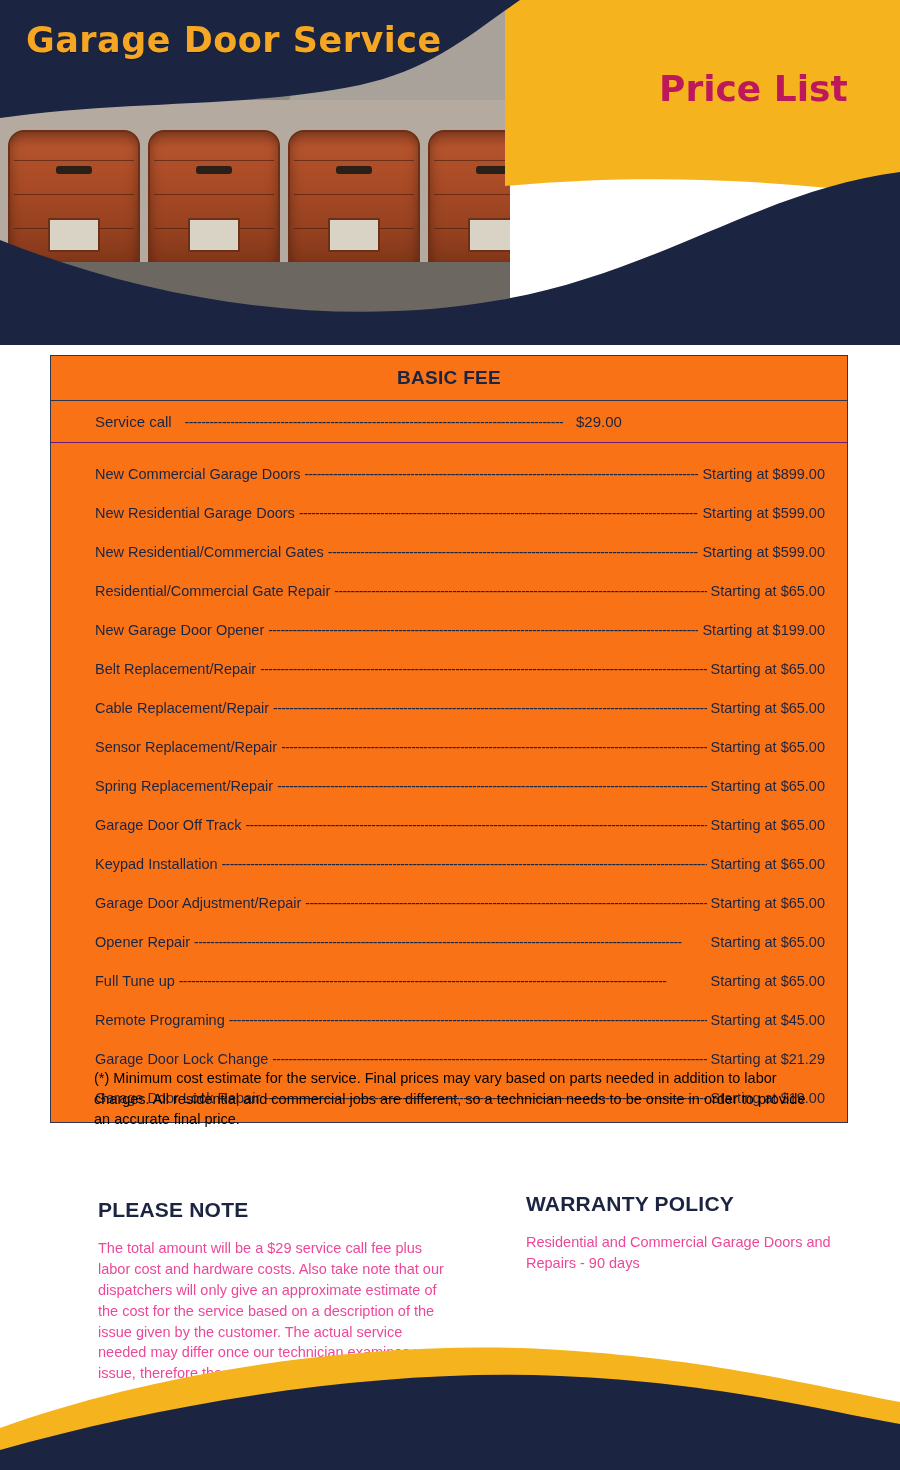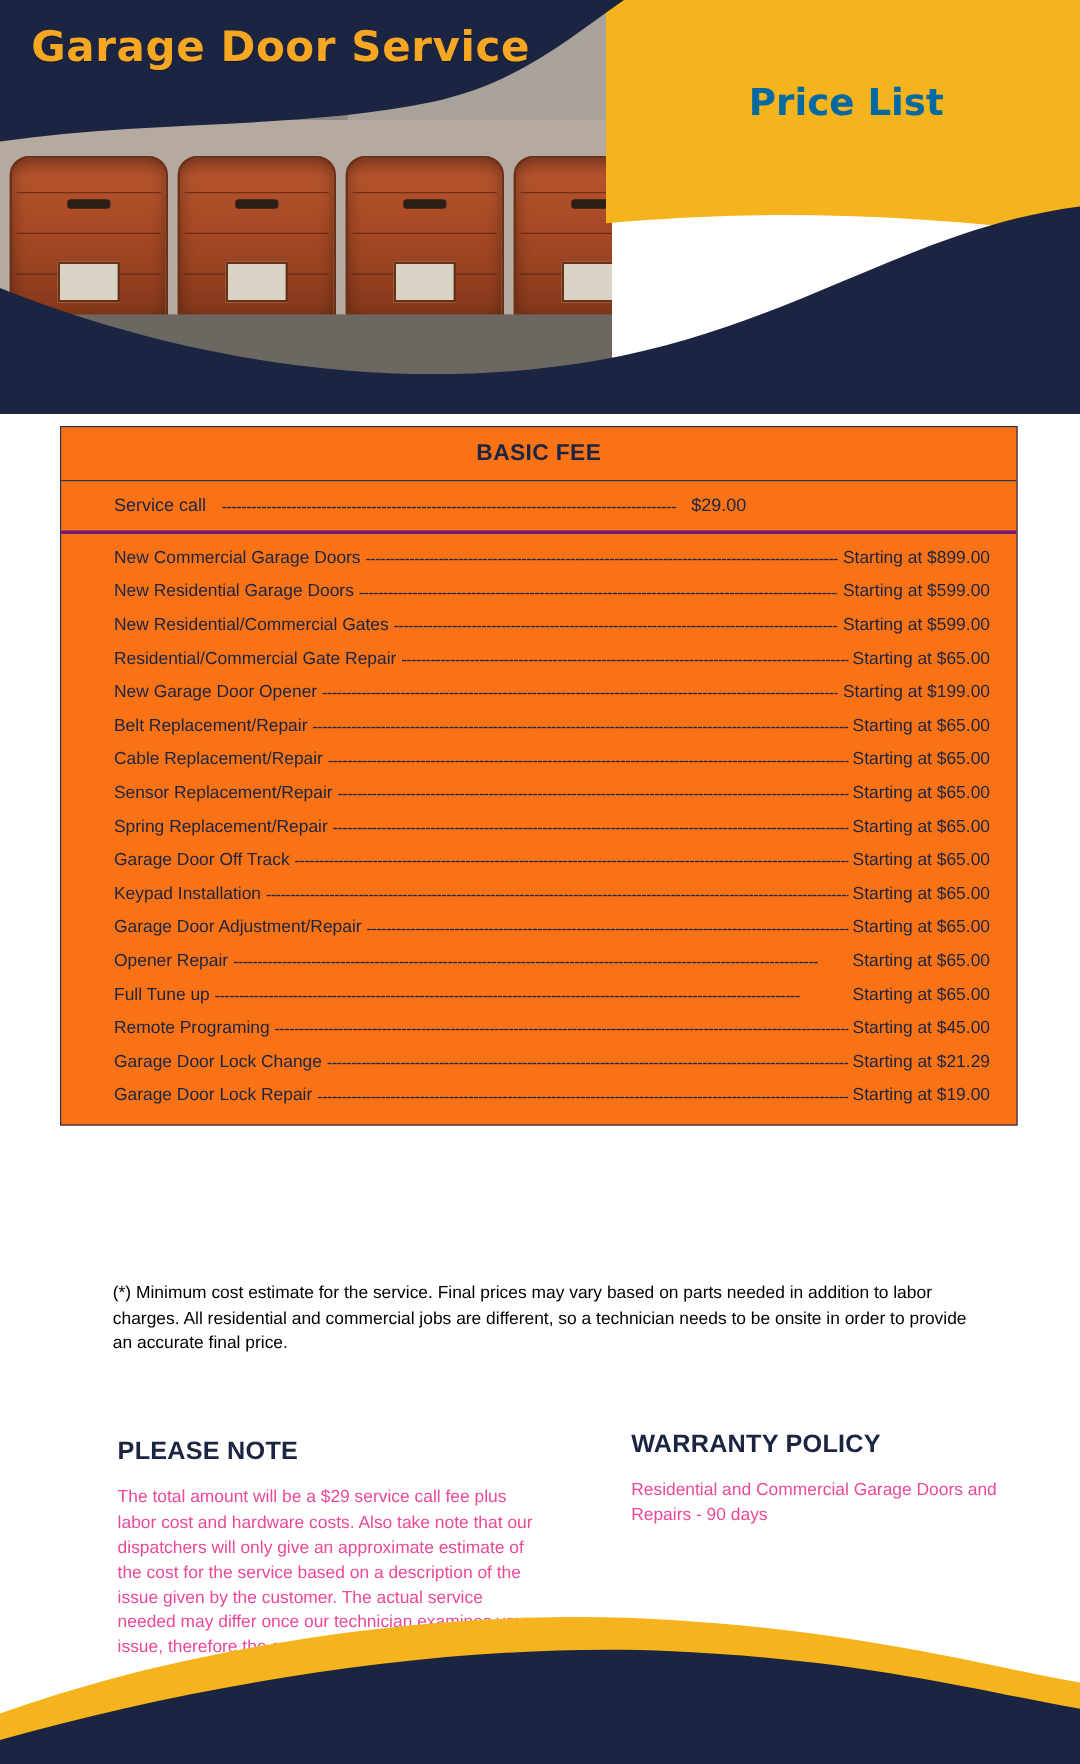--- a/index.html
+++ b/index.html
@@ -119,25 +119,25 @@
     font-family: "DejaVu Sans", sans-serif;
     font-weight: 700;
     font-size: 35px;
     letter-spacing: 0.5px;
     color: #f5a623;
     text-shadow: 0 1px 0 rgba(0,0,0,0.35);
     z-index: 6;
   }
   .title-price {
     position: absolute;
-    top: 68px; left: 624px;
+    top: 68px; left: 659px;
     font-family: "DejaVu Sans", sans-serif;
     font-weight: 700;
-    font-size: 31px;
-    color: #0369a1;
+    font-size: 36px;
+    color: #be185d;
     z-index: 6;
   }
 
   
   .price-table {
     position: absolute;
     top: 355px; left: 50px;
     width: 798px;
     border: 1px solid #2b3554;
     background: #f97316;
@@ -145,21 +145,21 @@
   .section-head {
     border-bottom: 1px solid #2b3554;
     text-align: center;
     font-size: 19px;
     font-weight: 700;
     letter-spacing: 0.3px;
     padding: 11px 0 11px;
     color: #1b2440;
   }
   .basic-row {
-    border-bottom: 3px solid #701a75;
+    border-bottom: 1px solid #701a75;
     padding: 12px 0 12px 44px;
     font-size: 15px;
     color: #1b2440;
     display: flex;
     align-items: center;
     white-space: nowrap;
   }
   .basic-row .dots {
     overflow: hidden;
     margin: 0 6px;
@@ -170,20 +170,21 @@
   .rows {
     padding: 6px 0 10px;
   }
   .fee-row {
     display: flex;
     align-items: flex-start;
     font-size: 14.5px;
     color: #1b2440;
     padding: 6px 22px 6px 44px;
     white-space: nowrap;
+    margin-top: 11px;
   }
   .fee-row .label { flex: 0 0 auto; }
   .fee-row .dots {
     flex: 1 1 auto;
     overflow: hidden;
     margin: 0 4px;
     letter-spacing: -0.6px;
     font-size: 14px;
     color: #1b2440;
   }

